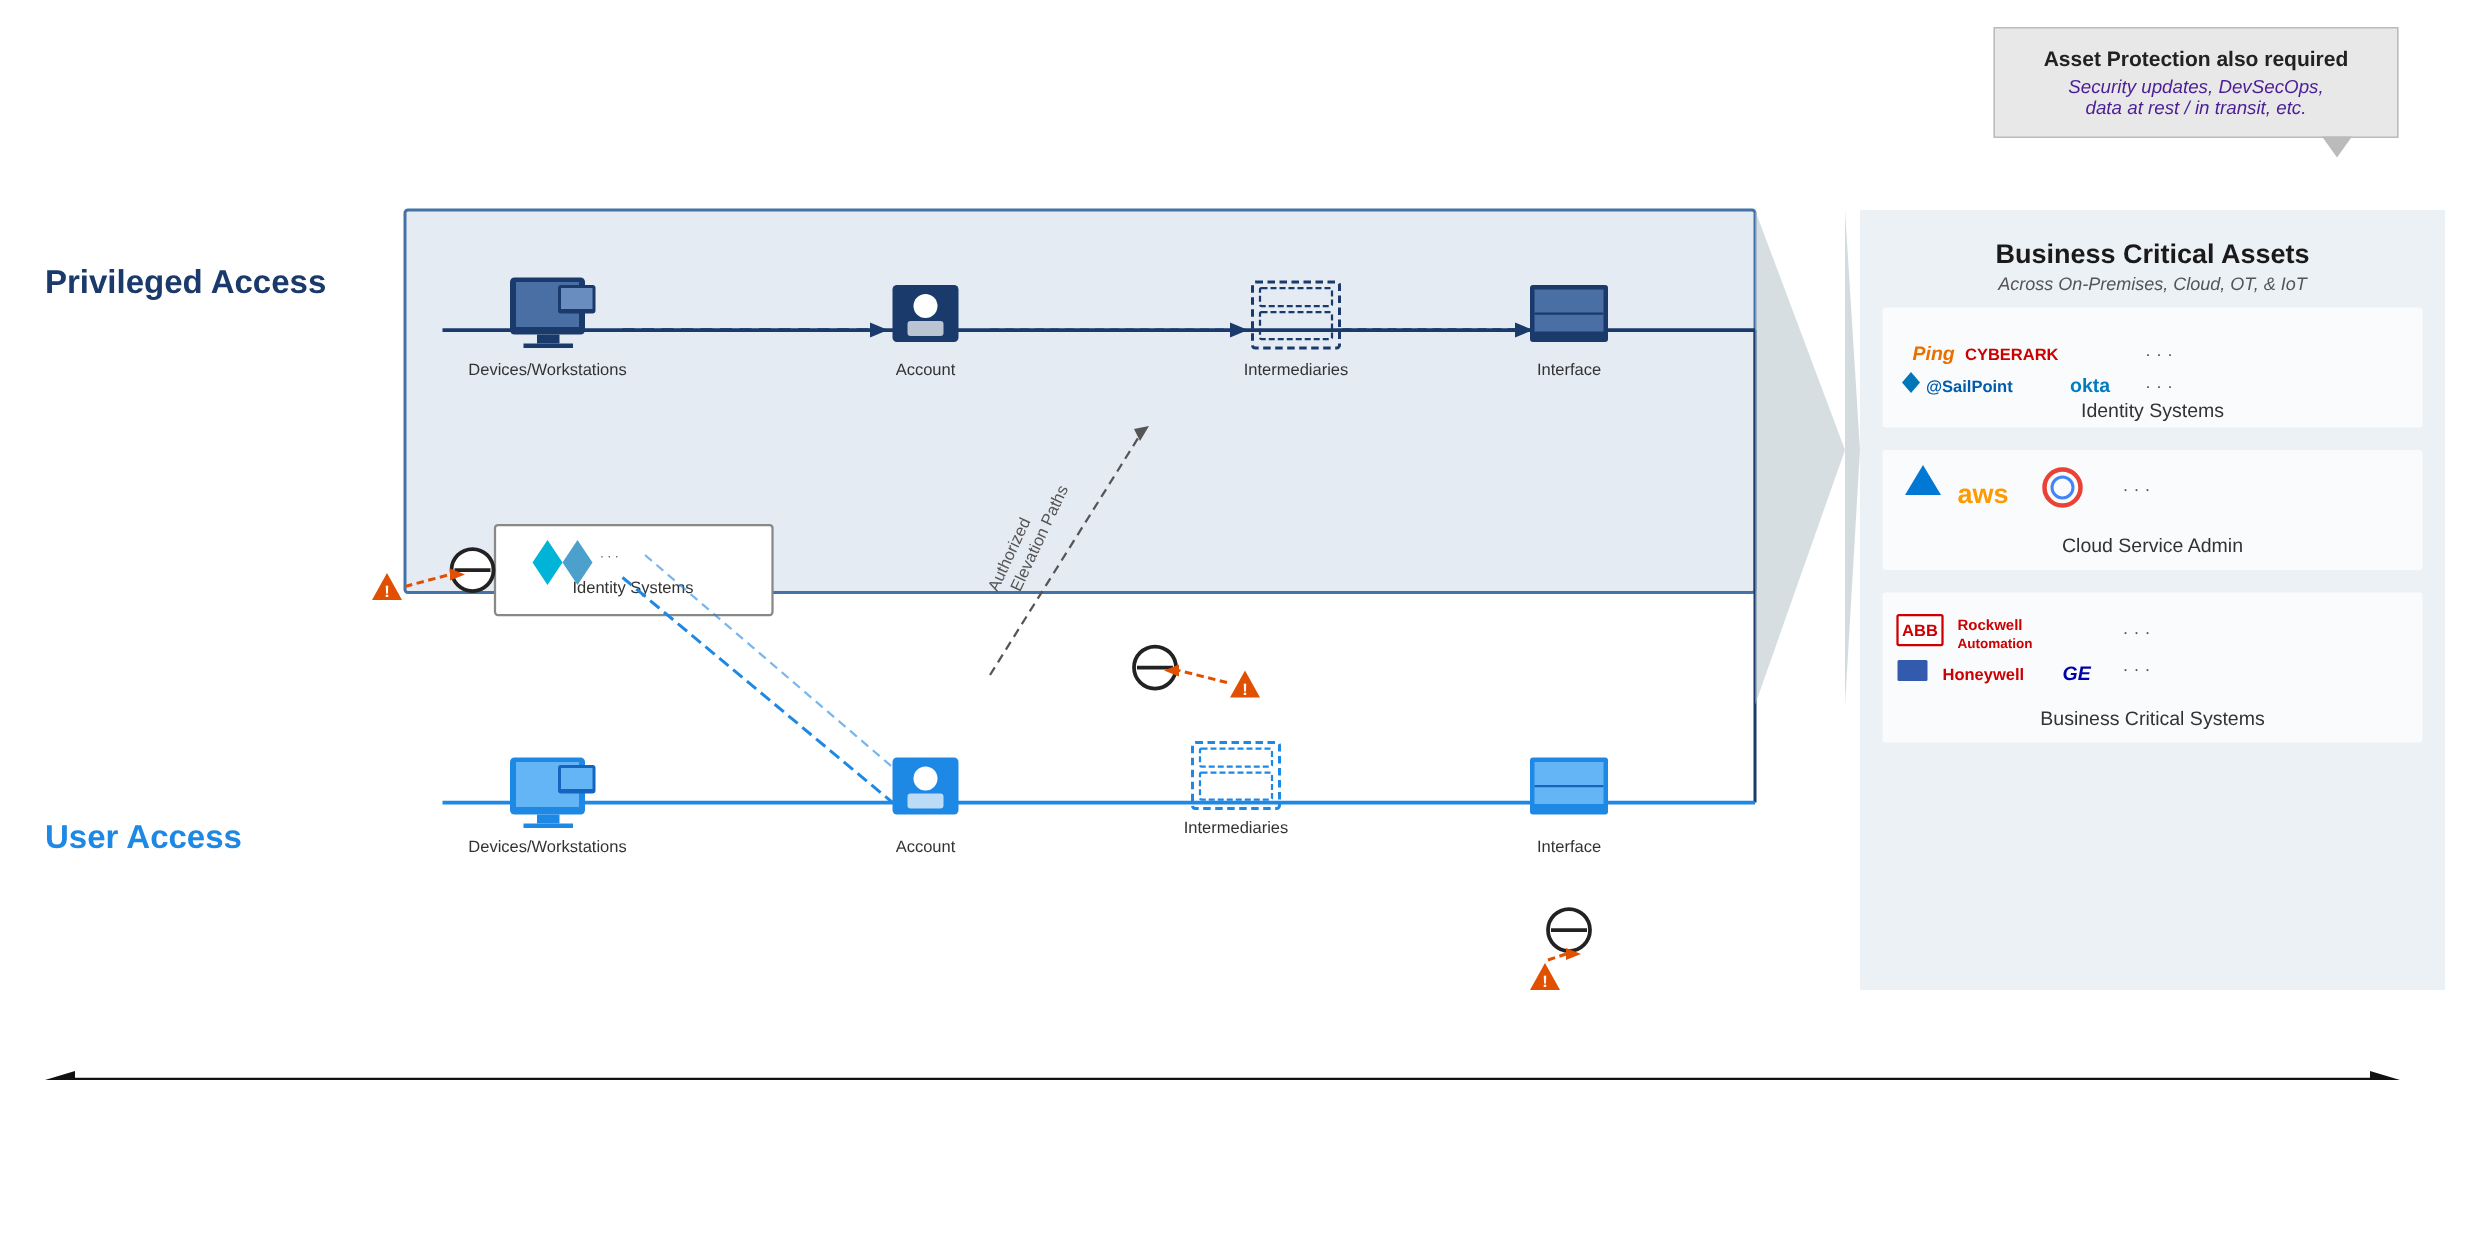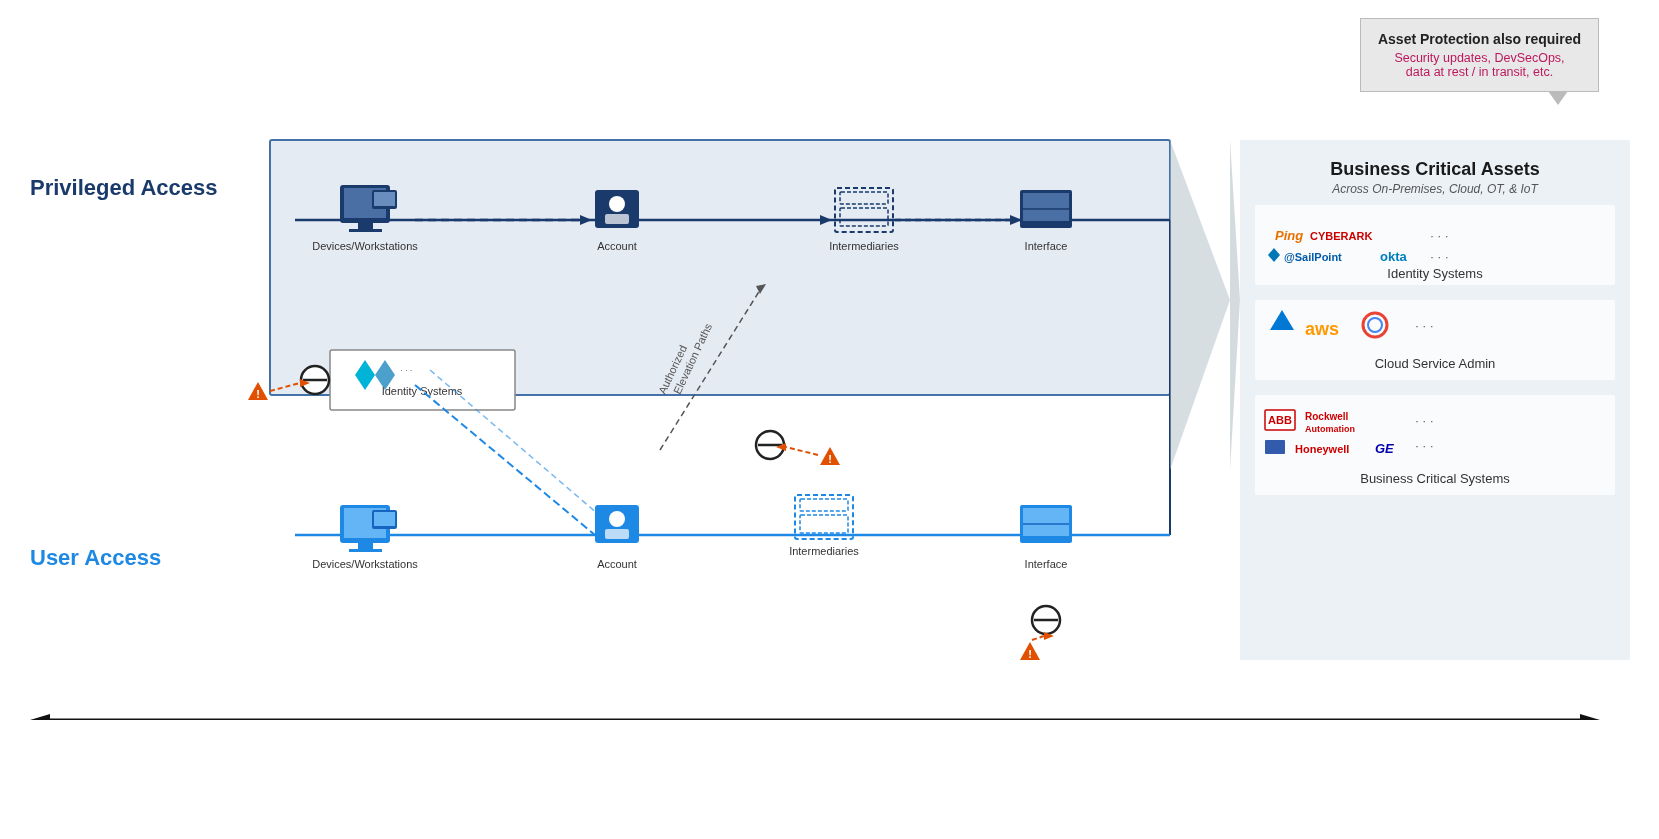--- a/index.html
+++ b/index.html
@@ -10,34 +10,35 @@
       font-family: 'Segoe UI', Arial, sans-serif;
       overflow: hidden;
       position: relative;
     }
 
     
     .asset-protection-box {
       position: absolute;
       top: 18px;
       right: 60px;
-      width: 239px;
+      width: 270px;
       background: #e8e8e8;
       border: 1px solid #bbb;
       padding: 12px 16px;
       font-size: 13px;
       text-align: center;
     }
     .asset-protection-box .title {
       font-weight: 700;
       font-size: 14px;
       color: #222;
     }
     .asset-protection-box .subtitle {
-      color: #be185d;
+      font-style: italic;
+      color: #4c1d95;
       font-size: 12.5px;
       margin-top: 4px;
     }
     
     .asset-protection-box::after {
       content: '';
       position: absolute;
       bottom: -14px;
       right: 30px;
       border-left: 10px solid transparent;

